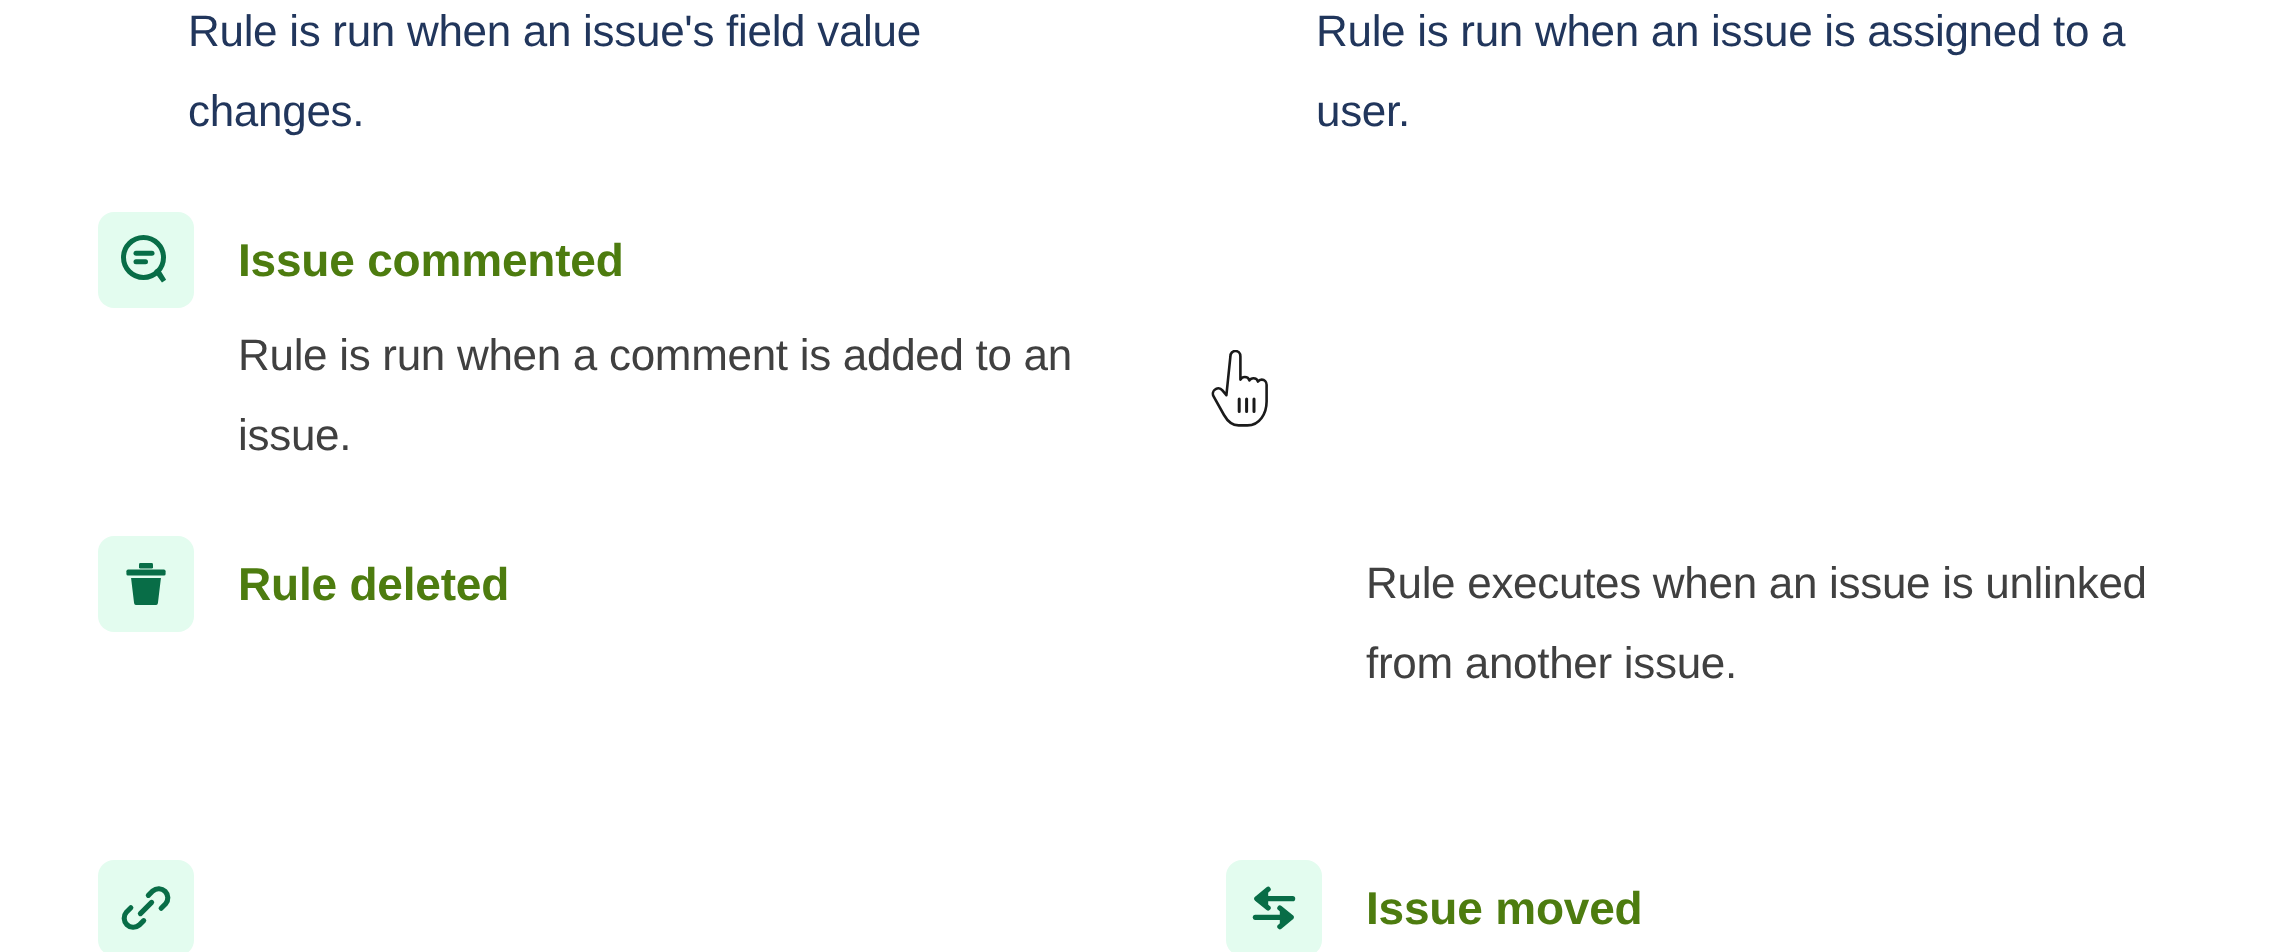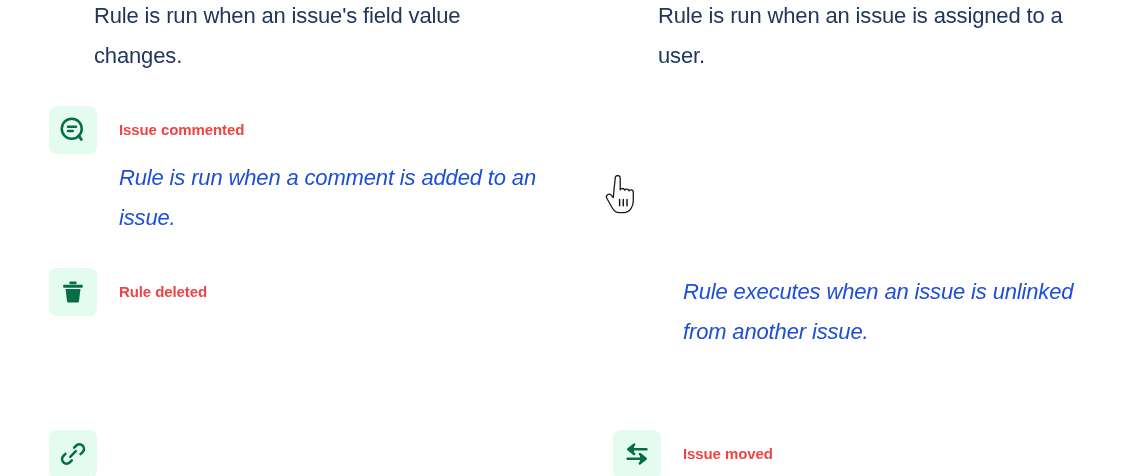--- a/index.html
+++ b/index.html
@@ -65,37 +65,36 @@
     height: 48px;
     border-radius: 8px;
     background: #e3fcef;
     display: flex;
     align-items: center;
     justify-content: center;
   }
   .icon-tile svg { display: block; }
 
   .trigger-title {
-    font-size: 15px;
+    font-size: 23px;
     font-weight: bold;
-    color: #ef4444;
+    color: #4d7c0f;
     letter-spacing: -0.1px;
     line-height: 26px;
     white-space: nowrap;
   }
 
   .trigger-desc {
     margin: 4px 0 0 70px;
     font-size: 22px;
     line-height: 40px;
     font-weight: normal;
-    color: #1d4ed8;
+    color: #404040;
     letter-spacing: -0.15px;
     max-width: 430px;
-    font-style: italic;
   }
 
   
   .top-frag {
     position: absolute;
     top: -4px;
     left: 70px;
     font-size: 22px;
     line-height: 40px;
     color: #21365c;

